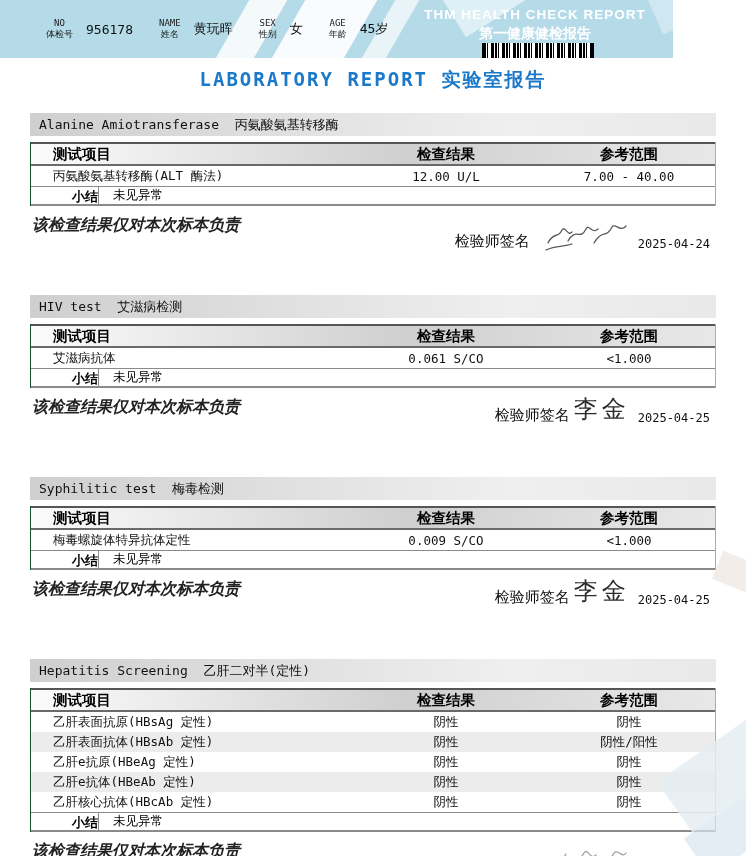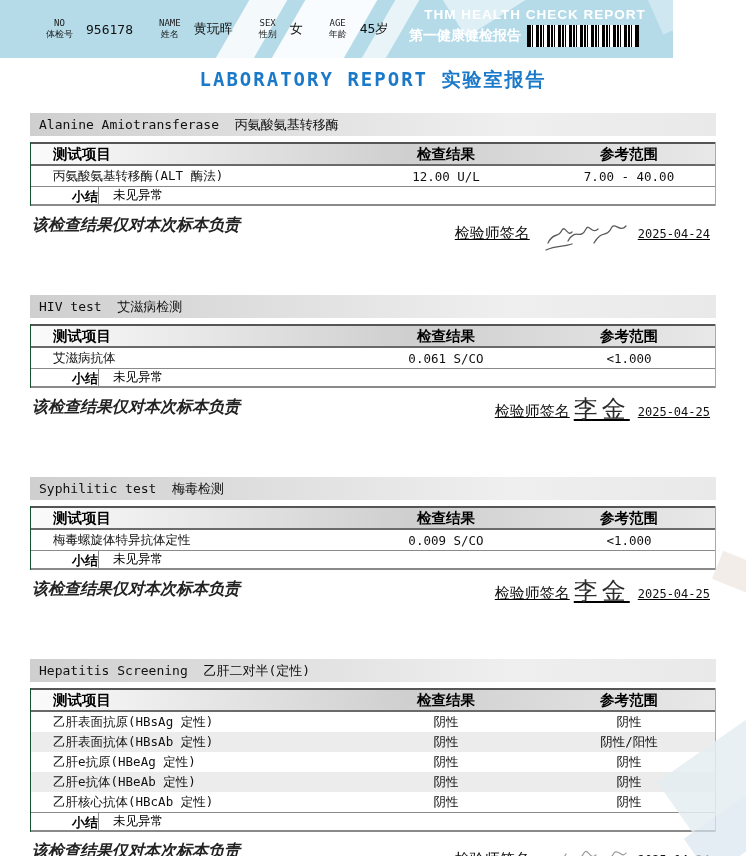--- a/index.html
+++ b/index.html
@@ -15,21 +15,21 @@
   .sw3 { left:378px; top:-12px; width:24px; height:84px; transform:skewX(-30deg); opacity:.7; }
   .sw4 { left:448px; top:-26px; width:78px; height:46px; transform:rotate(-32deg); opacity:.55; }
   .sw5 { left:650px; top:-28px; width:110px; height:42px; transform:rotate(-24deg); opacity:.35; }
   .fields { position:absolute; left:46px; top:0; height:58px; display:flex; align-items:center; }
   .fld { display:flex; align-items:center; margin-right:26px; }
   .fld .lbl { font-size:9px; line-height:1.25; text-align:center; color:#1a1a1a; white-space:nowrap; }
   .fld .val { font-size:13px; color:#111; margin-left:13px; white-space:nowrap; }
   .brand { position:absolute; right:12px; top:7px; width:252px; text-align:center; color:#fff; }
   .brand-en { font-size:13.5px; font-weight:bold; letter-spacing:1px; white-space:nowrap;
     font-family:"Liberation Sans",sans-serif; }
-  .brand-line2 { display:flex; align-items:center; margin-top:3px; }
+  .brand-line2 { display:flex; align-items:center; margin-top:3px;flex-direction:column; }
   .brand-zh { font-size:14px; font-weight:bold; white-space:nowrap; }
   .barcode { width:112px; height:22px; margin-left:6px; background:
     repeating-linear-gradient(90deg,#000 0 2px,#fff 2px 3px,#000 3px 4px,#fff 4px 7px,#000 7px 10px,#fff 10px 11px);
     border-left:2px solid #000; border-right:2px solid #000; }
 
   
   .page-title { margin-top:9px; text-align:center; color:#1b79c9; font-weight:bold;
     font-size:19px; letter-spacing:2px; white-space:nowrap; }
 
   
@@ -51,21 +51,21 @@
   .trow .c2, .trow .c3 { text-align:center; white-space:nowrap; }
   .trow.alt { background:#ececec; }
   .summary { display:flex; align-items:center; height:20px; border-top:1px solid #8a8a8a;
     border-bottom:2px solid #8a8a8a; }
   .summary .slabel { width:68px; text-align:right; font-weight:bold; font-size:13px;
     border-right:1px solid #8a8a8a; height:100%; line-height:19px; }
   .summary .svalue { padding-left:14px; font-size:12.5px; }
   .sec-footer { display:flex; align-items:flex-start; margin-top:9px; height:30px; }
   .note { font-family:"DejaVu Serif","Liberation Serif",serif; font-style:italic; font-weight:bold;
     font-size:16px; color:#222; padding-left:2px; white-space:nowrap; flex:1; }
-  .sig-cluster { display:flex; align-items:center; padding-right:6px;text-decoration:underline; }
+  .sig-cluster { display:flex; align-items:flex-end; padding-right:6px; }
   .signer { font-size:15px; color:#111; white-space:nowrap; }
   .sig-name { font-size:24px; color:#2b2b2b; letter-spacing:4px; margin:-4px 8px 0 4px; white-space:nowrap;
     font-family:"Liberation Serif",serif; }
   .sig-scribble { width:86px; height:34px; margin:2px 8px 0 14px; }
   .sig-date { font-size:12px; color:#111; margin-top:2px; white-space:nowrap; }
 
   
   .wm { position:absolute; pointer-events:none; }
   .wm1 { left:664px; top:742px; width:120px; height:62px; background:#e4edf2; transform:rotate(-35deg); opacity:.85; }
   .wm2 { left:688px; top:806px; width:100px; height:46px; background:#d8e6ee; transform:rotate(-35deg); opacity:.7; }

